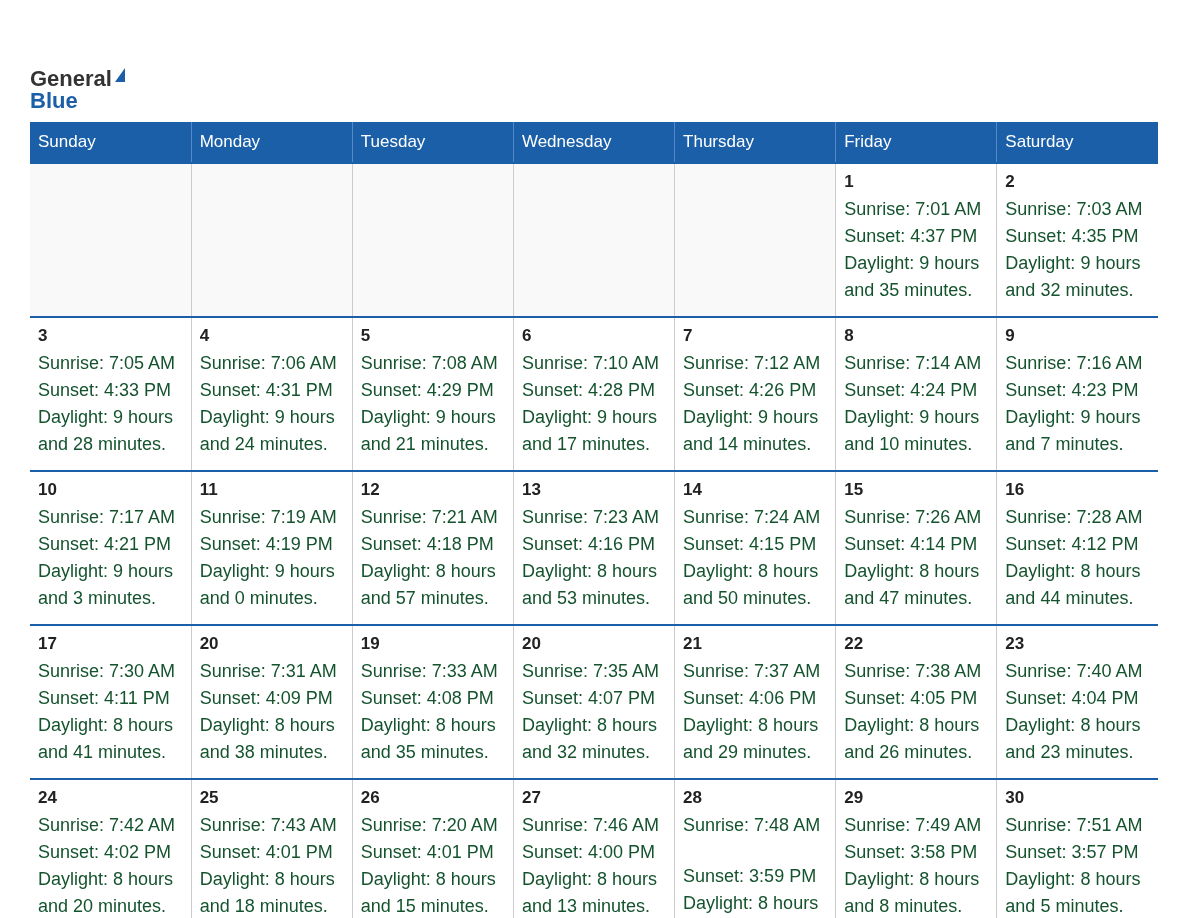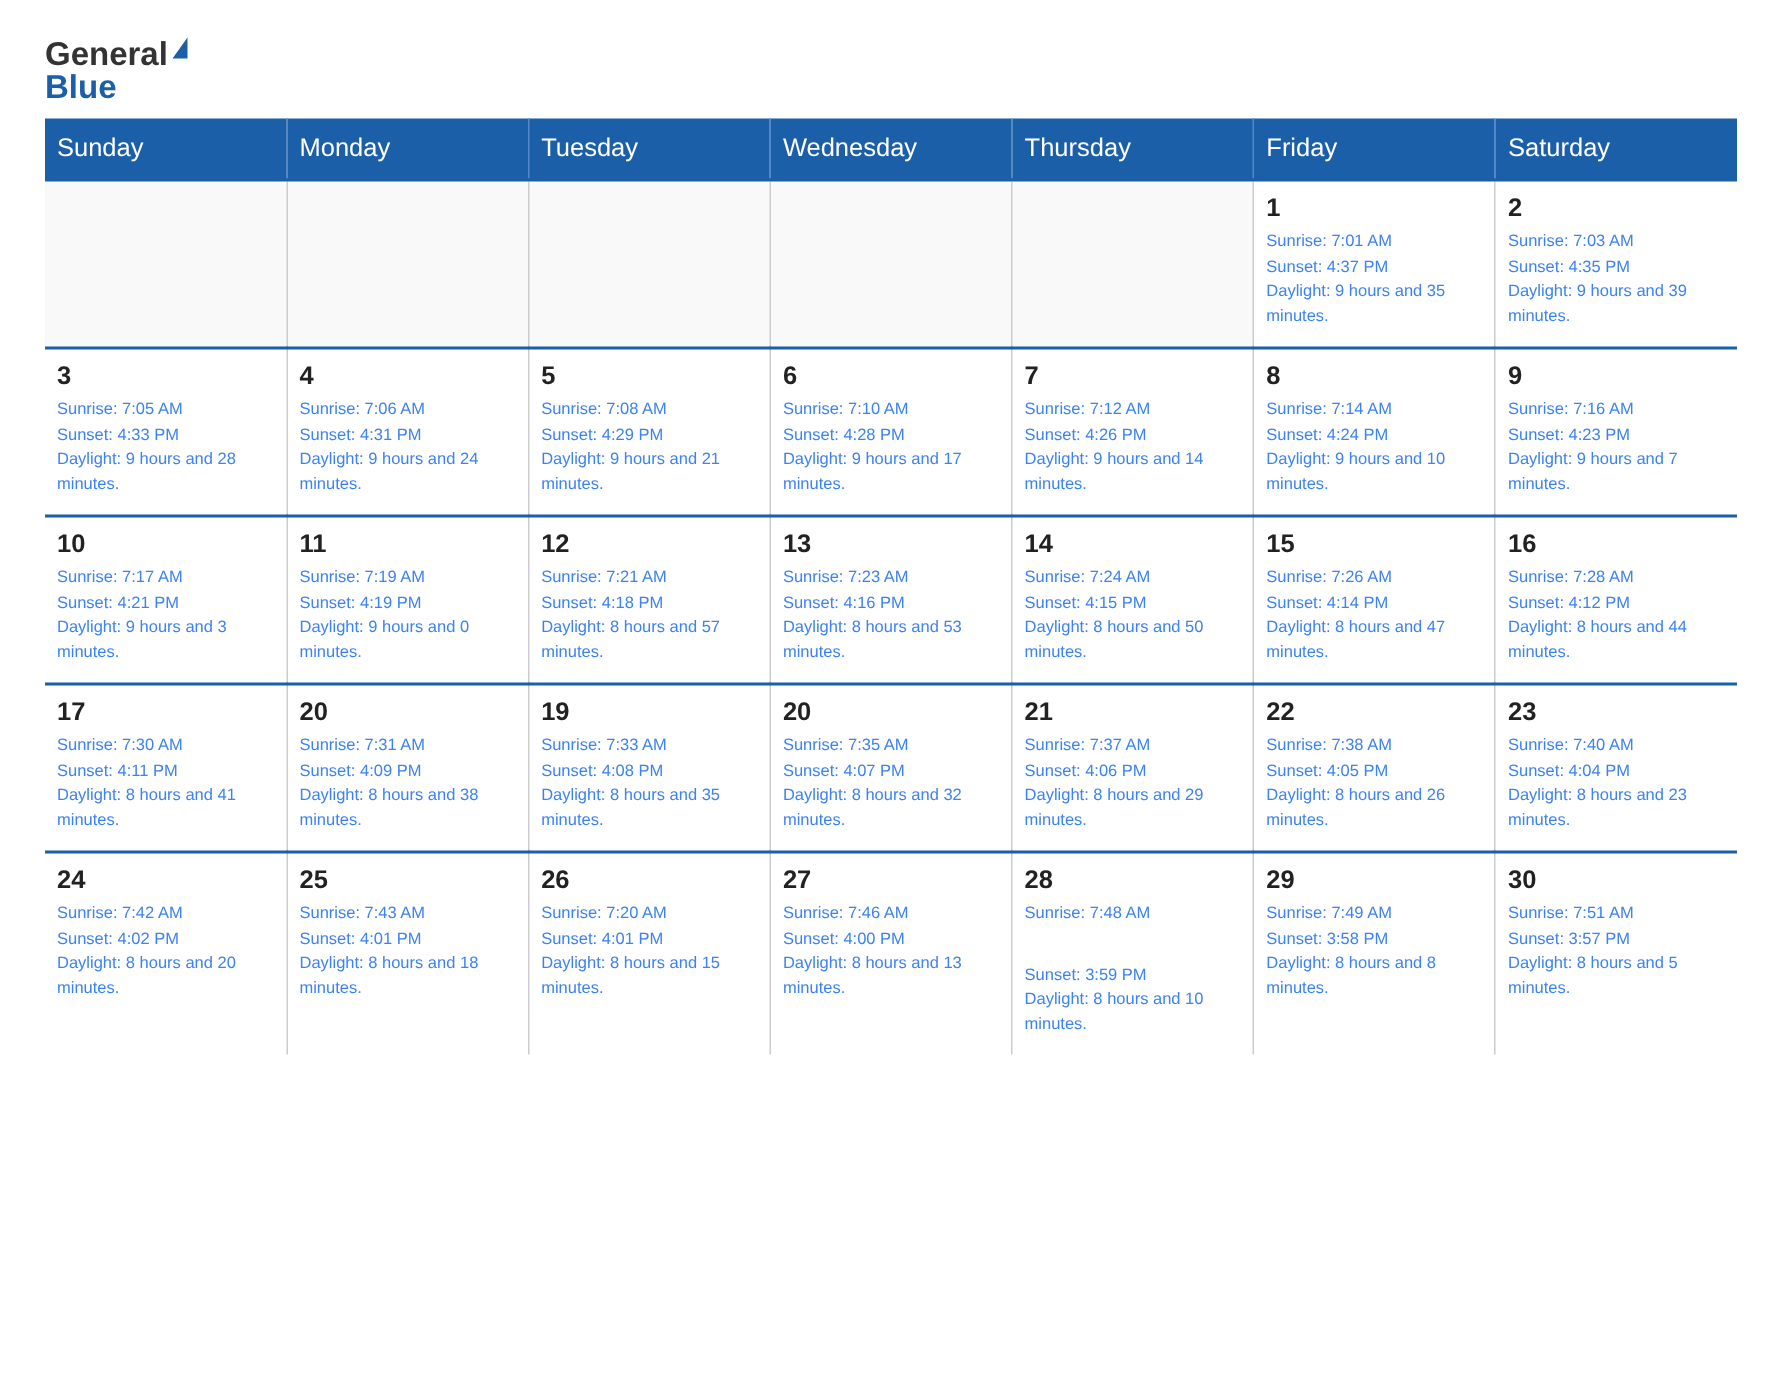--- a/index.html
+++ b/index.html
@@ -93,34 +93,34 @@
       border-right: none;
     }
     .day-number {
       font-size: 17px;
       font-weight: bold;
       color: #222;
       display: block;
       margin-bottom: 4px;
     }
     .day-info {
-      font-size: 11px;
-      color: #3b82f6;
+      font-size: 18px;
+      color: #14532d;
       line-height: 1.5;
     }
     .empty-cell {
       background: #f9f9f9;
     }
   </style>
 </head>
 <body>
 
 <div class="header">
   <div class="logo">
-    <div style="display:flex; align-items:center;">
+    <div style="display:flex; align-items:center;margin-top:43px;">
       <span class="logo-general">General</span>
       <span class="logo-triangle"></span>
     </div>
     <span class="logo-blue">Blue</span>
   </div>
 </div>
 
 <table class="calendar">
   <thead>
     <tr>
@@ -146,21 +146,21 @@
             <span style="display: block;">Sunrise: 7:01 AM</span>
             <span style="display: block;">Sunset: 4:37 PM</span>
             <span style="display: block;">Daylight: 9 hours and 35 minutes.</span>
           </div>
         </td>
         <td>
           <span class="day-number">2</span>
           <div class="day-info">
             <span style="display: block;">Sunrise: 7:03 AM</span>
             <span style="display: block;">Sunset: 4:35 PM</span>
-            <span style="display: block;">Daylight: 9 hours and 39 minutes.</span>
+            <span style="display: block;">Daylight: 9 hours and 32 minutes.</span>
           </div>
         </td>
       </tr>
       <tr>
         <td>
           <span class="day-number">3</span>
           <div class="day-info">
             <span style="display: block;">Sunrise: 7:05 AM</span>
             <span style="display: block;">Sunset: 4:33 PM</span>
             <span style="display: block;">Daylight: 9 hours and 28 minutes.</span>

